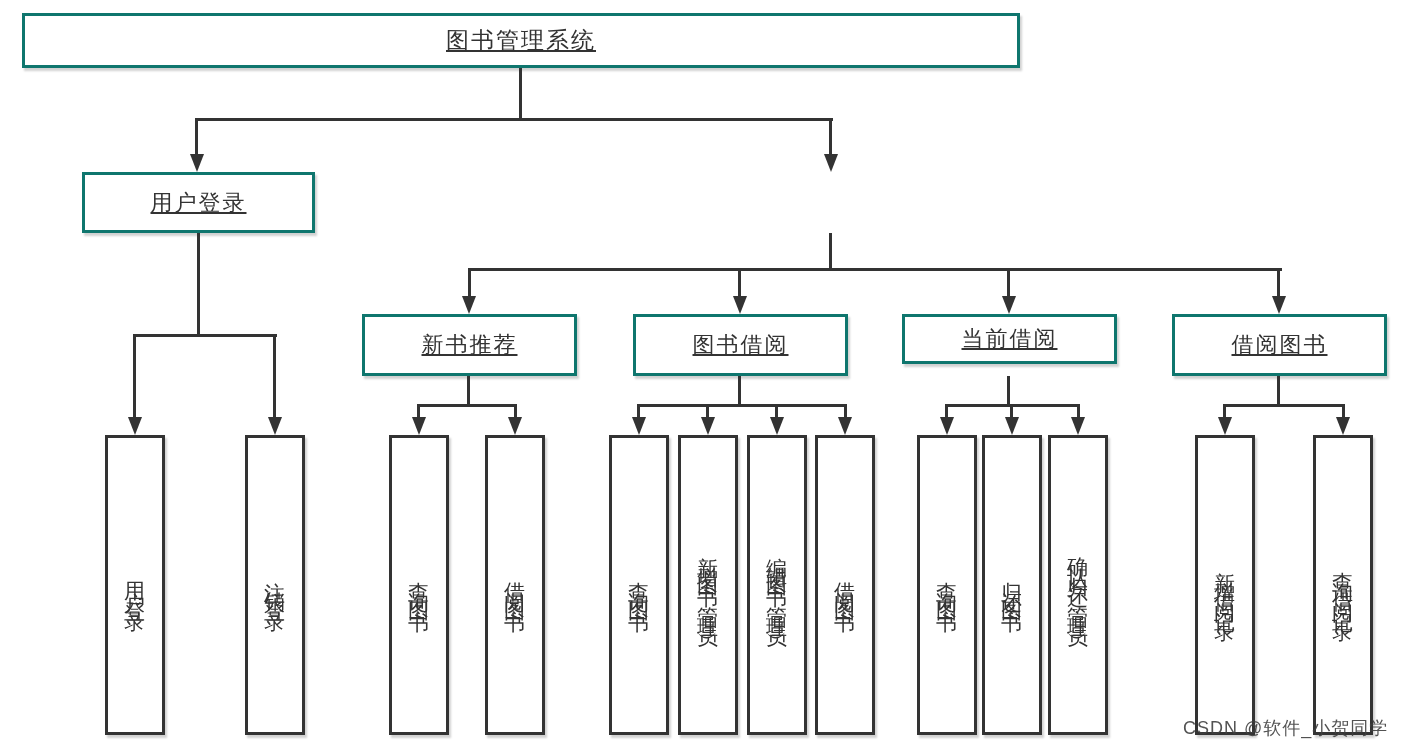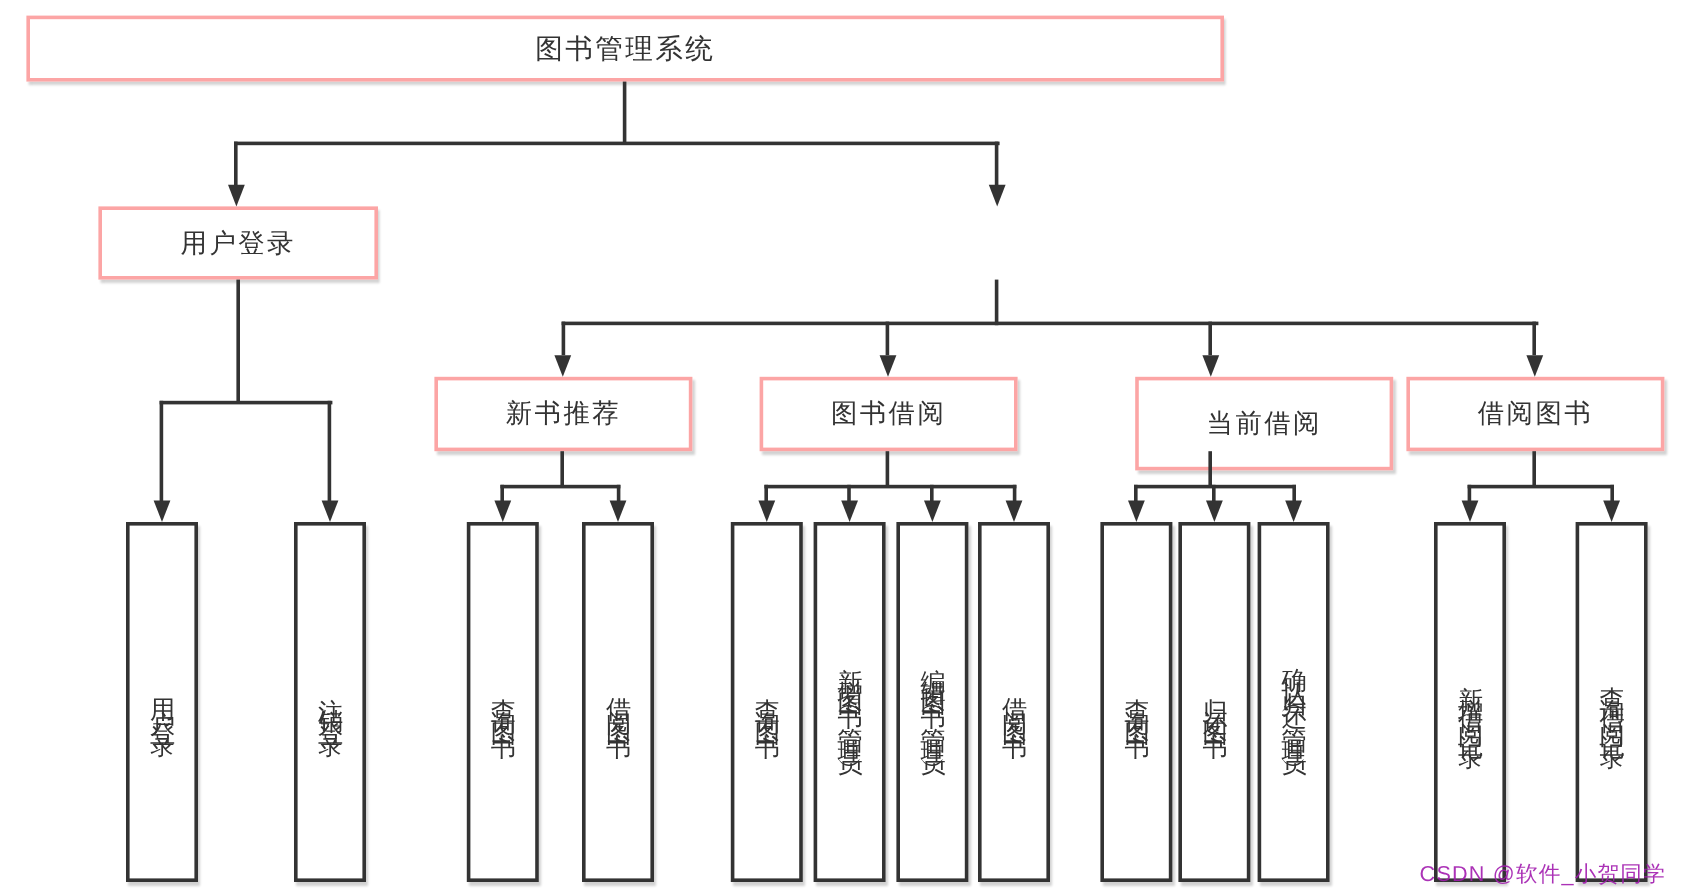--- a/index.html
+++ b/index.html
@@ -3,23 +3,23 @@
 <meta charset="utf-8">
 <style>
   html,body{margin:0;padding:0;background:#ffffff;}
   .canvas{
     position:relative;width:1405px;height:747px;background:#ffffff;overflow:hidden;
     font-family:"Liberation Sans",sans-serif;color:#333333;
   }
   
   .box{
     position:absolute;box-sizing:border-box;background:#ffffff;
-    border:3px solid #fca5a5;box-shadow:2px 3px 2px rgba(0,0,0,0.18);
+    border:3px solid #0f766e;box-shadow:2px 3px 2px rgba(0,0,0,0.18);
     display:flex;align-items:center;justify-content:center;
-    font-size:22px;letter-spacing:2px;white-space:nowrap;
+    font-size:22px;letter-spacing:2px;white-space:nowrap;text-decoration:underline;
   }
   .box.title{font-size:23px;}
   
   .leaf{
     position:absolute;box-sizing:border-box;background:#ffffff;
     border:3px solid #333333;box-shadow:2px 3px 2px rgba(0,0,0,0.18);
     width:60px;height:300px;top:435px;
     display:flex;align-items:center;justify-content:center;
   }
   .leaf .vtext{
@@ -29,21 +29,21 @@
   
   .vl{position:absolute;width:3px;background:#333333;}
   .hl{position:absolute;height:3px;background:#333333;}
   .ar{
     position:absolute;width:0;height:0;
     border-left:7px solid transparent;border-right:7px solid transparent;
     border-top:18px solid #333333;
   }
   .watermark{
     position:absolute;left:1183px;top:716px;z-index:5;
-    font-size:18px;letter-spacing:1px;color:#a21caf;opacity:.9;white-space:nowrap;
+    font-size:18px;letter-spacing:1px;color:#404040;opacity:.9;white-space:nowrap;
   }
 </style>
 </head>
 <body>
 
 <div class="canvas">
 
   <div class="box title" style="left:22px;top:13px;width:998px;height:55px;">
     <span>图书管理系统</span>
   </div>
@@ -54,21 +54,21 @@
 
 
   <div class="box" style="left:633px;top:314px;width:215px;height:62px;">
     <span>图书借阅</span>
   </div>
 
   <div class="box" style="left:362px;top:314px;width:215px;height:62px;">
     <span>新书推荐</span>
   </div>
 
-  <div class="box" style="left:902px;top:314px;width:215px;height:78px;margin-left:44px;">
+  <div class="box" style="left:902px;top:314px;width:215px;height:50px;">
     <span>当前借阅</span>
   </div>
 
   <div class="box" style="left:1172px;top:314px;width:215px;height:62px;">
     <span>借阅图书</span>
   </div>
 
   <div class="leaf" style="left:105px;">
     <span class="vtext">用户登录</span>
   </div>

